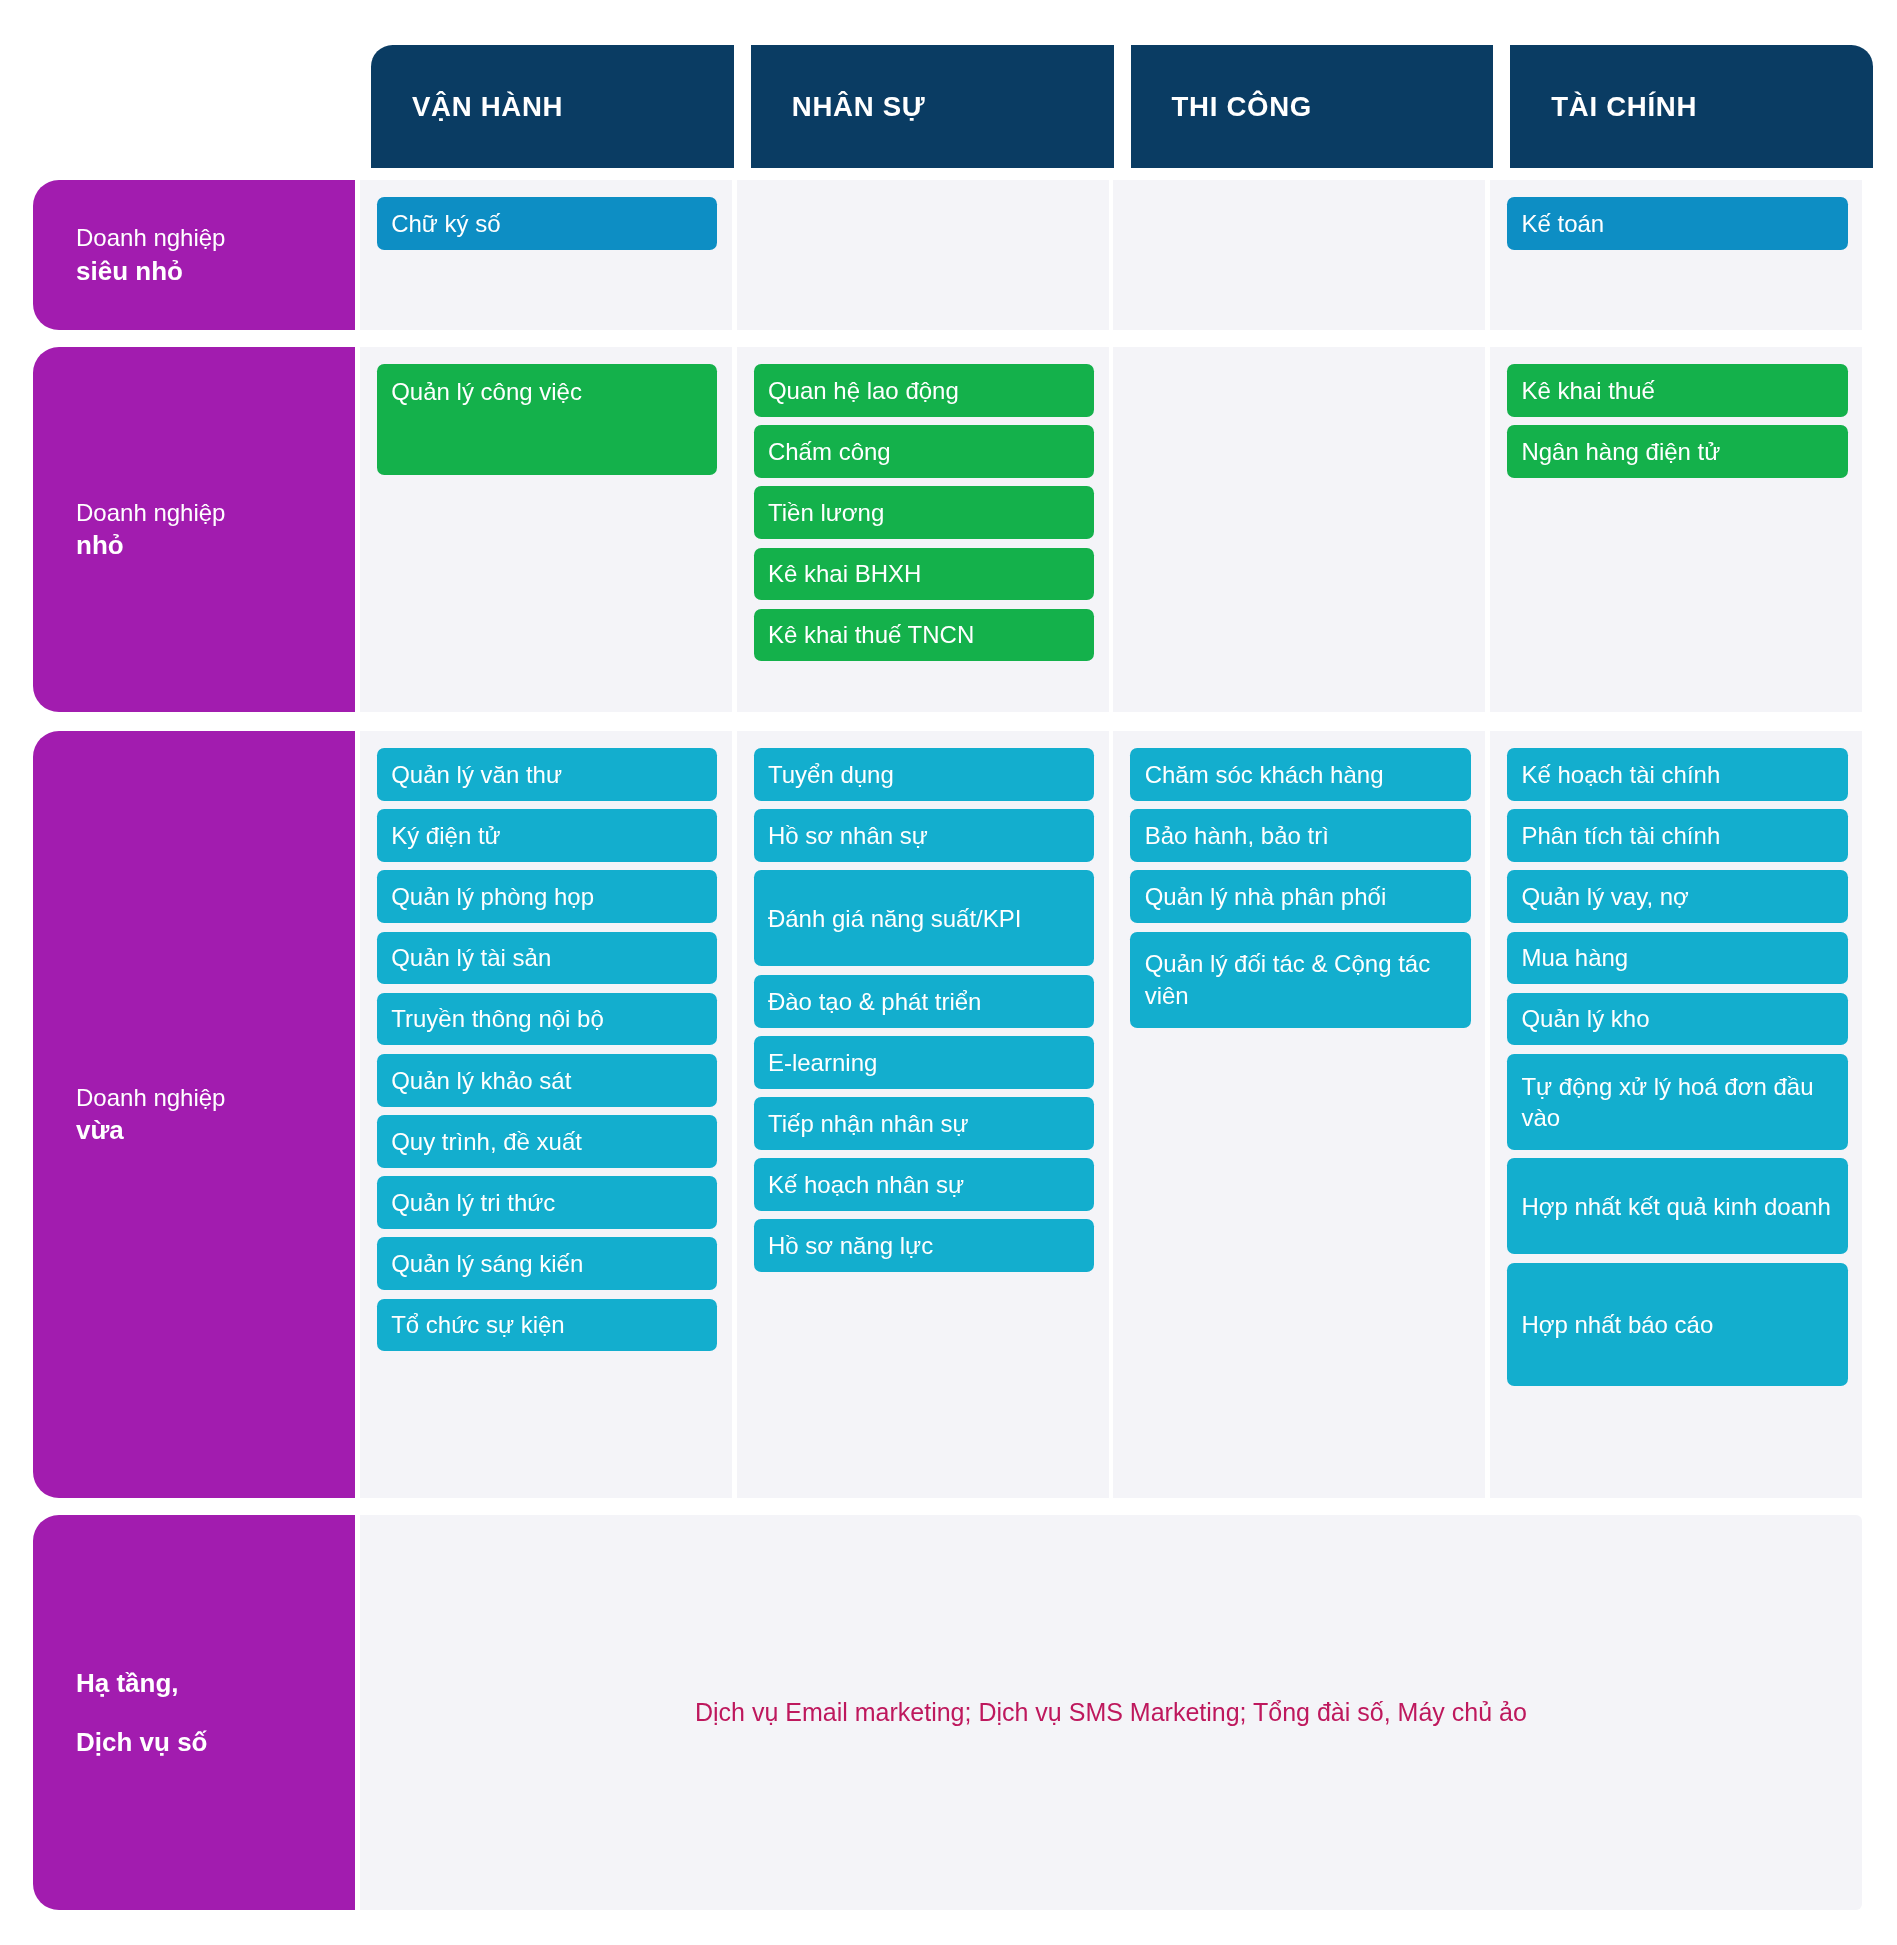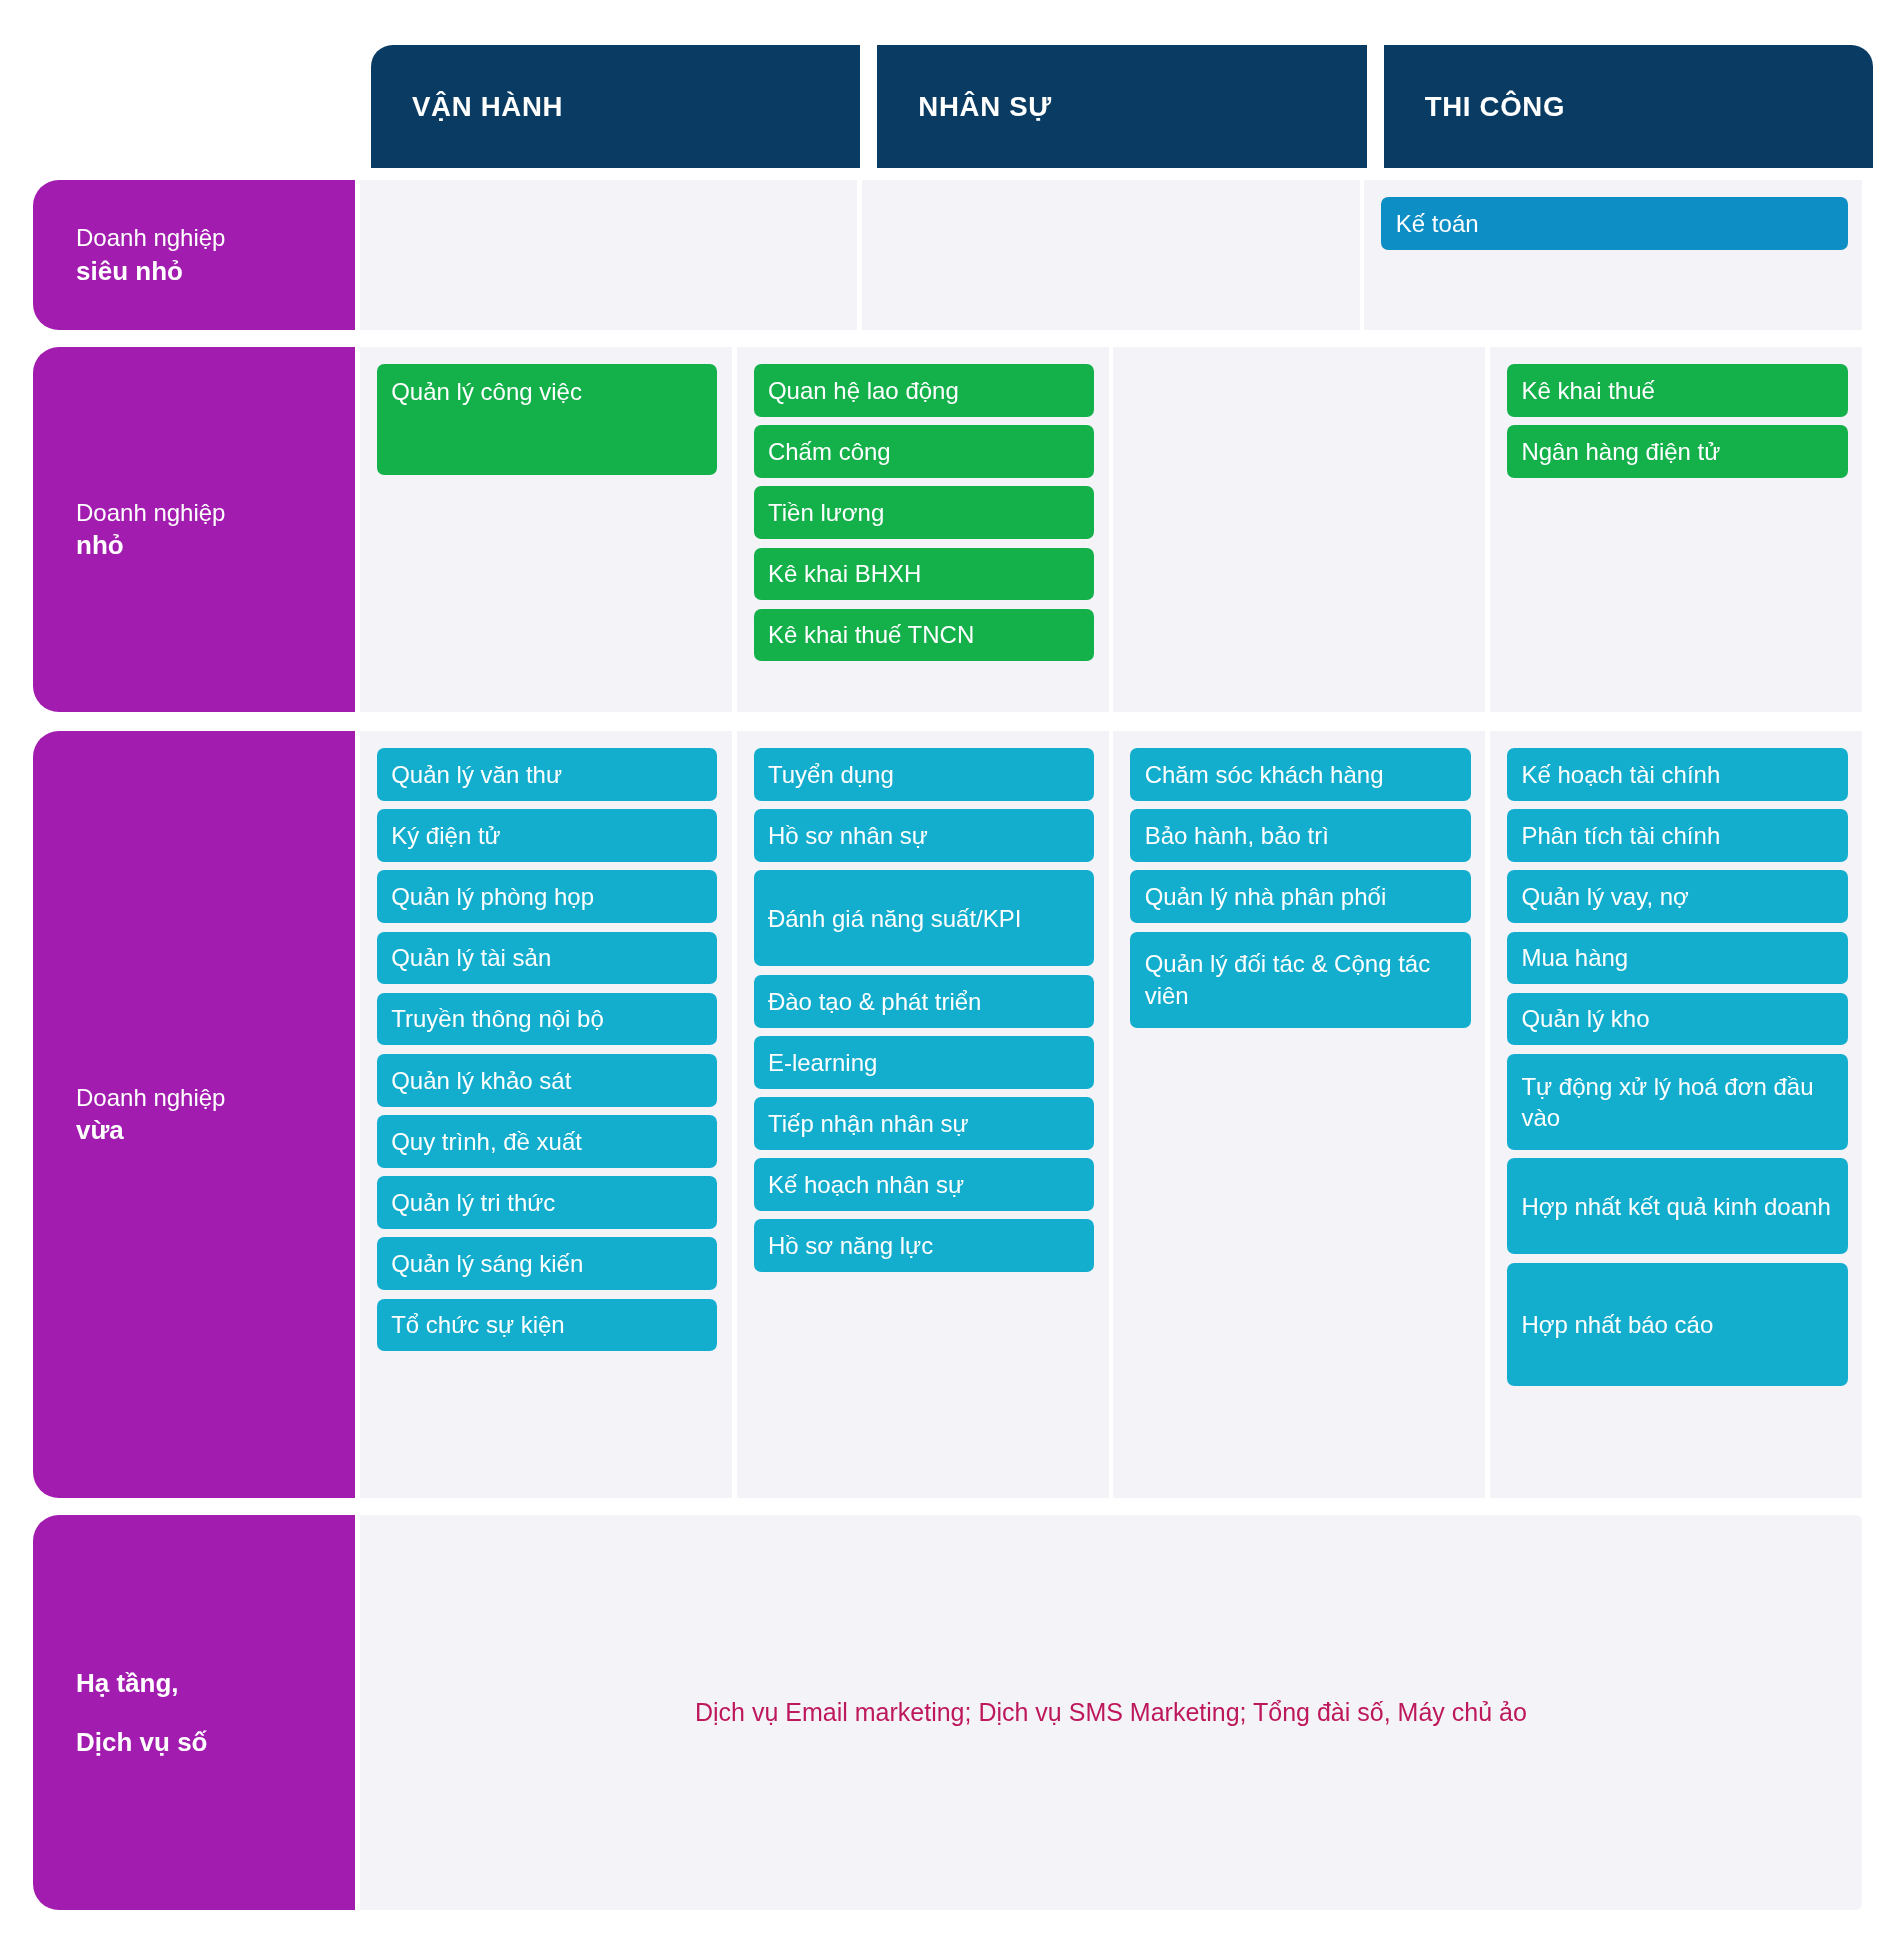--- a/index.html
+++ b/index.html
@@ -130,29 +130,33 @@
 </style>
 </head>
 <body>
 
 <div class="board">
 
   <div class="header-row">
       <div class="header-cell">VẬN HÀNH</div>
       <div class="header-cell">NHÂN SỰ</div>
       <div class="header-cell">THI CÔNG</div>
+      <div class="header-cell">TÀI CHÍNH</div>
     </div>
 
   <div id="rows-host">
       <div class="row" style="top: 180px; height: 150px; width: 1829px;">
         <div class="row-label">
           <div class="l1">Doanh nghiệp</div>
           <div class="l2">siêu nhỏ</div>
         </div>
         <div class="row-content">
+          <div class="col">
+            <div class="chip blue">Chữ ký số</div>
+          </div>
           <div class="col"></div>
           <div class="col"></div>
           <div class="col">
             <div class="chip blue">Kế toán</div>
           </div>
         </div>
       </div>
       <div class="row" style="top: 347px; height: 365px; width: 1829px;">
         <div class="row-label">
           <div class="l1">Doanh nghiệp</div>

